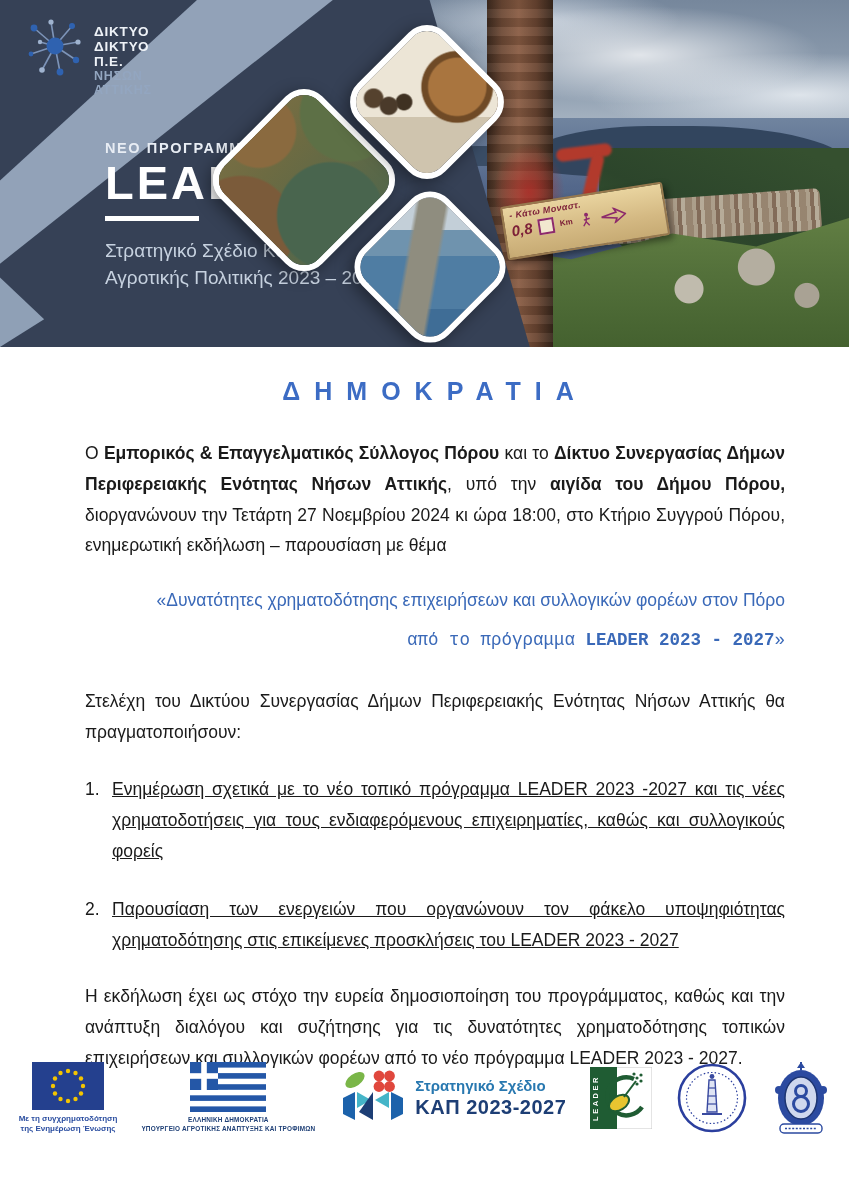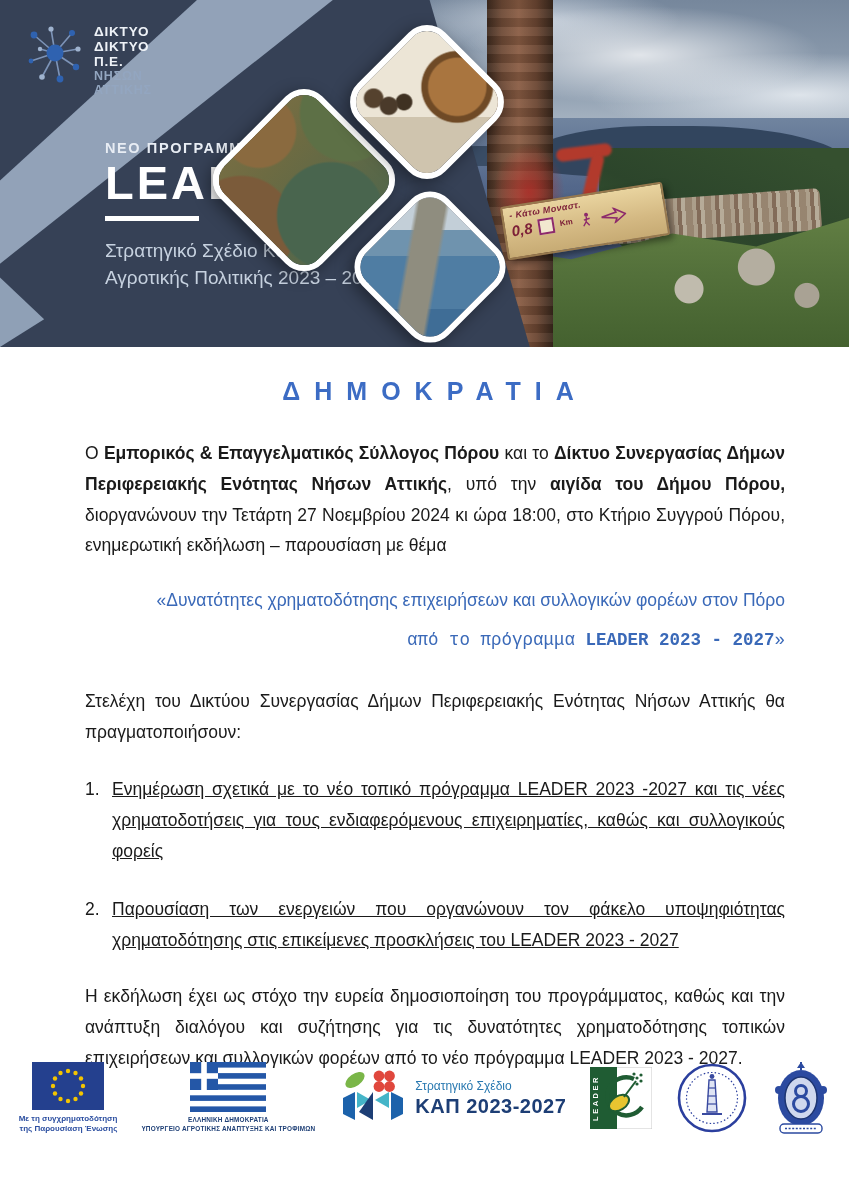--- a/index.html
+++ b/index.html
@@ -43,21 +43,21 @@
   .sign-dest{font-size:9px;font-weight:bold;letter-spacing:.4px;font-style:italic;}
   .sign-row{display:flex;align-items:center;gap:6px;margin-top:2px;}
   .sign-dist{font-size:15px;font-weight:bold;font-style:italic;}
   .sign-sq{width:12px;height:12px;border:2px solid #8d2a6b;background:#f2e7cf;}
   .sign-unit{font-size:8px;font-weight:bold;}
 
   .navy{inset:0;background:#364156;clip-path:polygon(0 0,50.6% 0,62.4% 100%,0 100%);}
   .band{inset:0;background:#92a2b8;clip-path:polygon(23.2% 0,39.2% 0,0 76%,0 52%);}
   .band2{inset:0;background:#8fa0b6;clip-path:polygon(0 80%,5.2% 92%,0 100%);}
 
-  .netlogo{left:26px;top:16px;display:flex;gap:10px;align-items:center;}
+  .netlogo{left:26px;top:16px;display:flex;gap:10px;align-items:flex-start;}
   .netlogo-text{margin-top:8px;line-height:1.12;}
   .nl-primary{color:#eef2f7;font-weight:bold;font-size:13.5px;letter-spacing:.8px;}
   .nl-secondary{color:#93a6c0;font-weight:bold;font-size:12.5px;letter-spacing:.8px;}
 
   .leader-block{left:105px;top:140px;width:310px;}
   .program-label{color:#e8edf4;font-weight:bold;font-size:14.5px;letter-spacing:1.6px;}
   .program-name{color:#ffffff;font-weight:bold;font-size:47px;letter-spacing:3px;line-height:1.05;margin-top:2px;}
   .leader-underline{width:94px;height:5px;background:#ffffff;margin-top:9px;}
   .strategy{margin-top:17px;color:#c6d1df;font-size:19px;line-height:1.42;}
   .motto{margin-top:17px;color:#e3e9f1;font-weight:bold;font-size:15.5px;line-height:1.5;letter-spacing:.4px;}
@@ -95,24 +95,24 @@
   .p-lead{margin-top:30px;}
   .list-item{display:flex;margin-top:27px;}
   .li-num{flex:0 0 27px;font-size:17.5px;line-height:1.76;}
   .li-text{flex:1;text-decoration:underline;}
   .closing{margin-top:26px;}
 
   
   .footer{position:absolute;left:0;top:1042px;width:849px;height:112px;display:flex;
       align-items:center;justify-content:center;gap:24px;}
   .flogo{display:flex;flex-direction:column;align-items:center;}
-  .eu-caption{margin-top:4px;font-size:8px;font-weight:bold;color:#2b4ea0;text-align:right;line-height:1.3;}
+  .eu-caption{margin-top:4px;font-size:8px;font-weight:bold;color:#2b4ea0;text-align:center;line-height:1.3;}
   .min-caption{margin-top:4px;font-size:6.4px;font-weight:bold;color:#1d3e75;text-align:center;line-height:1.4;letter-spacing:.2px;}
   .cap-wrap{display:flex;align-items:center;gap:10px;}
-  .cap-l1{font-size:12px;color:#2878b0;}
+  .cap-l1{font-size:15px;color:#2878b0;font-weight:bold;}
   .cap-l2{font-size:20px;font-weight:bold;color:#1d3e75;letter-spacing:.5px;margin-top:2px;}
 </style>
 </head>
 <body>
 
 <div class="page">
 
   <div class="banner">
     <div class="layer sky"></div>
     <div class="layer sea"></div>
@@ -239,21 +239,21 @@
           <circle cx="36" cy="39" r="2.2"></circle>
             <circle cx="28.5" cy="37" r="2.2"></circle>
             <circle cx="23" cy="31.5" r="2.2"></circle>
           <circle cx="21" cy="24" r="2.2"></circle>
             <circle cx="23" cy="16.5" r="2.2"></circle>
             <circle cx="28.5" cy="11" r="2.2"></circle>
         </g>
       </svg>
       <div class="eu-caption">
         <div>Με τη συγχρηματοδότηση</div>
-        <div>της Παρουσίαση Ένωσης</div>
+        <div>της Ενημέρωση Ένωσης</div>
       </div>
     </div>
 
     <div class="flogo">
       <svg width="76" height="50" viewBox="0 0 76 50">
         <rect width="76" height="50" fill="#ffffff"></rect>
         <g fill="#2457a7">
           <rect y="0" width="76" height="5.6"></rect>
             <rect y="11.1" width="76" height="5.6"></rect>
           <rect y="22.2" width="76" height="5.6"></rect>

